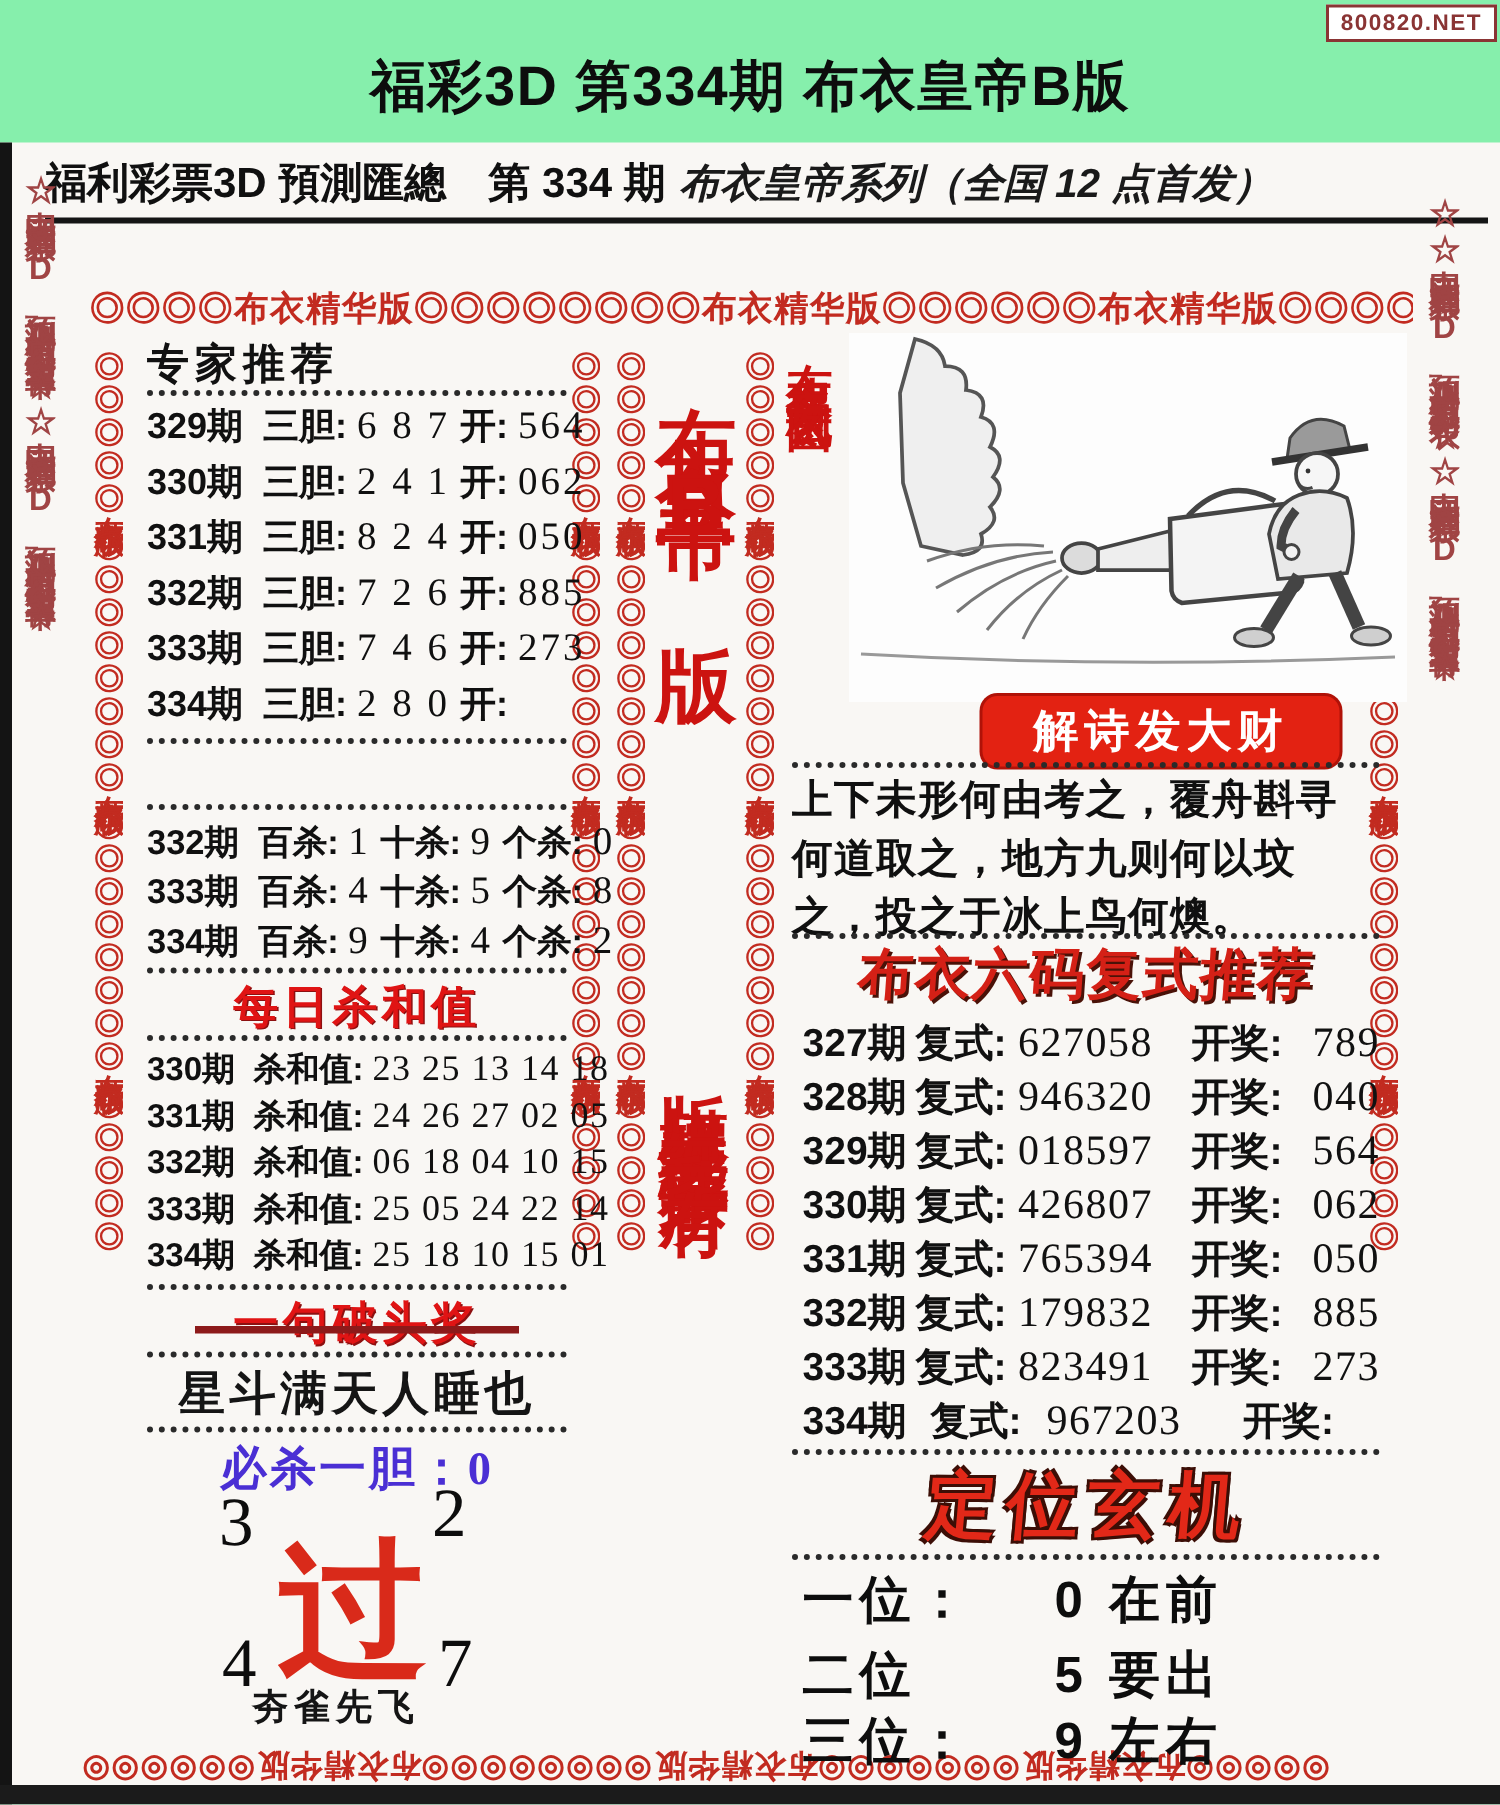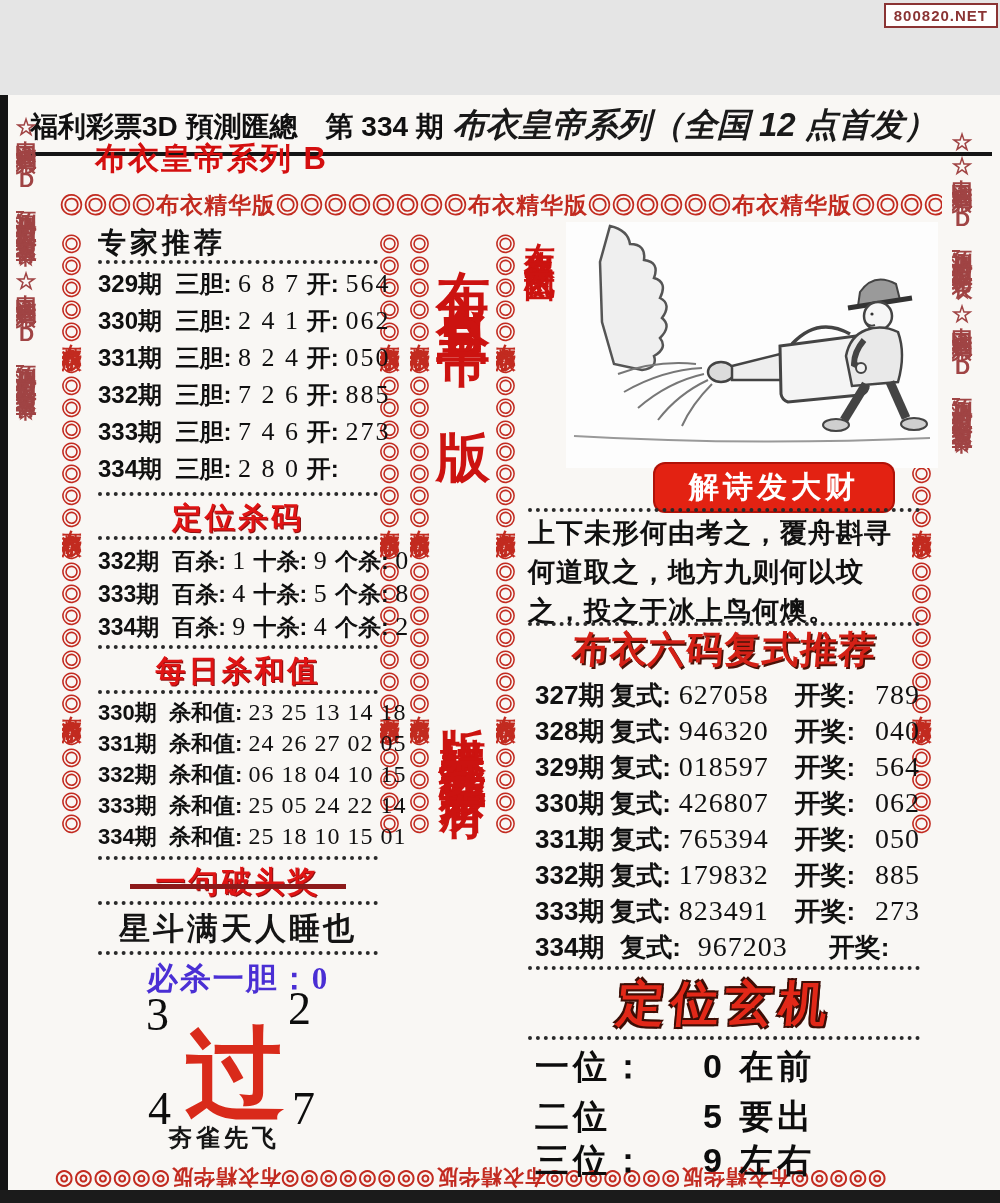--- a/index.html
+++ b/index.html
@@ -1,33 +1,33 @@
 <!DOCTYPE html>
 <html><head>
 <meta charset="utf-8">
 <style>
   html,body{margin:0;padding:0;}
   body{width:1000px;height:1203px;background:#ffffff;font-family:"Liberation Sans",sans-serif;color:#111;}
-  #page{position:relative;width:1000px;height:1203px;overflow:hidden;background:#e5e5e5;}
+  #page{position:relative;width:1000px;height:1203px;overflow:hidden;background:#86efac;}
 
   
   .site-tag{position:absolute;right:2px;top:3px;border:2px solid #8a3434;color:#8a3434;
     font-size:15px;font-weight:700;padding:2px 8px;background:#fff;letter-spacing:1px;}
   .page-title{position:absolute;left:0;top:33px;width:100%;text-align:center;
     font-size:37px;font-weight:900;letter-spacing:1px;color:#0d0d0d;}
 
   
   .sheet{position:absolute;left:0;top:95px;width:1000px;height:1108px;background:#f9f7f4;}
   .left-black{position:absolute;left:0;top:95px;width:8px;height:1108px;background:#141414;}
   .bottom-black{position:absolute;left:0;top:1190px;width:1000px;height:13px;background:#1b1b1b;}
 
   .header-line{position:absolute;left:30px;top:103px;width:962px;border-bottom:4px solid #151515;
     padding-bottom:4px;white-space:nowrap;}
   .header-line .h-left{font-size:28px;font-weight:800;color:#101010;}
-  .header-line .h-right{font-size:33px;font-weight:700;color:#1a1a1a;font-style:italic;}
+  .header-line .h-right{font-size:27px;font-weight:700;color:#1a1a1a;font-style:italic;}
   .series-title{position:absolute;left:95px;top:138px;font-size:31px;font-weight:900;color:#d40f0f;letter-spacing:2px;}
 
   
   .deco-row{position:absolute;color:#c22b20;font-weight:700;white-space:nowrap;overflow:hidden;}
   .deco-top{left:60px;top:190px;width:882px;font-size:23px;letter-spacing:1px;}
   .deco-bottom{left:55px;top:1163px;width:895px;font-size:21px;letter-spacing:1px;}
   .flip{display:inline-block;transform:rotate(180deg);}
   .v-strip{position:absolute;writing-mode:vertical-rl;text-orientation:upright;color:#c22b20;
     font-size:20px;font-weight:700;letter-spacing:2px;overflow:hidden;line-height:1;}
   .sidebar{position:absolute;writing-mode:vertical-rl;text-orientation:upright;color:#a04444;
@@ -87,26 +87,26 @@
   .drow .dlbl{width:168px;letter-spacing:4px;}
   .drow .dval{letter-spacing:4px;}
 
   .sep{position:absolute;}
 </style>
 </head>
 <body>
 <div id="page">
 
   <div class="site-tag">800820.NET</div>
+  <div class="page-title">福彩3D 第334期 布衣皇帝B版</div>
 
   <div class="sheet"></div>
   <div class="left-black"></div>
 
   <div class="header-line"><span class="h-left">福利彩票3D 預測匯總　第 334 期</span><span>&nbsp;&nbsp;</span><span class="h-right">布衣皇帝系列（全国 12 点首发）</span></div>
-  <div class="series-title">布衣皇帝系列 B</div>
 
   <div class="sidebar sidebar-left">☆中国福利彩票3D预测分析总汇原创布衣皇帝☆☆中国福利彩票3D预测分析总汇原创布衣皇帝☆</div>
   <div class="sidebar sidebar-right">☆☆中国福利彩票3D预测分析总汇原创布衣☆☆中国福利彩票3D预测分析总汇原创布衣皇帝☆</div>
 
   <div class="deco-row deco-top"><span>◎◎◎◎</span><span>布衣精华版</span><span>◎◎◎◎◎◎◎◎</span><span>布衣精华版</span><span>◎◎◎◎◎◎</span><span>布衣精华版</span><span>◎◎◎◎</span></div>
 
   <div class="deco-row deco-bottom"><span>◎◎◎◎◎◎</span><span class="flip">布衣精华版</span><span>◎◎◎◎◎◎◎◎</span><span class="flip">布衣精华版</span><span>◎◎◎◎◎◎◎</span><span class="flip">布衣精华版</span><span>◎◎◎◎◎</span></div>
   <div class="bottom-black"></div>
 
   <div class="v-strip" style="left:62px;top:218px;height:945px;">◎◎◎◎◎布衣精华版◎◎◎◎◎◎◎◎布衣精华版◎◎◎◎◎◎◎◎布衣精华版◎◎◎◎◎</div>
@@ -119,21 +119,20 @@
   <div class="lp dots sep" style="top:260px;"></div>
 
   <div class="lp row" style="top:268px;"><span class="period">329期</span>&nbsp;&nbsp;<span class="lbl">三胆:</span> <span class="num">6 8 7</span> <span class="lbl">开:</span> <span class="num">564</span></div>
   <div class="lp row" style="top:305px;"><span class="period">330期</span>&nbsp;&nbsp;<span class="lbl">三胆:</span> <span class="num">2 4 1</span> <span class="lbl">开:</span> <span class="num">062</span></div>
   <div class="lp row" style="top:342px;"><span class="period">331期</span>&nbsp;&nbsp;<span class="lbl">三胆:</span> <span class="num">8 2 4</span> <span class="lbl">开:</span> <span class="num">050</span></div>
   <div class="lp row" style="top:379px;"><span class="period">332期</span>&nbsp;&nbsp;<span class="lbl">三胆:</span> <span class="num">7 2 6</span> <span class="lbl">开:</span> <span class="num">885</span></div>
   <div class="lp row" style="top:416px;"><span class="period">333期</span>&nbsp;&nbsp;<span class="lbl">三胆:</span> <span class="num">7 4 6</span> <span class="lbl">开:</span> <span class="num">273</span></div>
   <div class="lp row" style="top:453px;"><span class="period">334期</span>&nbsp;&nbsp;<span class="lbl">三胆:</span> <span class="num">2 8 0</span> <span class="lbl">开:</span> <span class="num"></span></div>
 
   <div class="lp dots sep" style="top:492px;"></div>
-  <div class="lp sec-title-red" style="top:498px;">定位杀码</div>
   <div class="lp dots sep" style="top:536px;"></div>
 
   <div class="lp row" style="top:546px;font-size:23px;"><span class="period">332期</span>&nbsp;&nbsp;<span class="lbl">百杀:</span> <span class="num">1</span> <span class="lbl">十杀:</span> <span class="num">9</span> <span class="lbl">个杀:</span> <span class="num">0</span></div>
   <div class="lp row" style="top:579px;font-size:23px;"><span class="period">333期</span>&nbsp;&nbsp;<span class="lbl">百杀:</span> <span class="num">4</span> <span class="lbl">十杀:</span> <span class="num">5</span> <span class="lbl">个杀:</span> <span class="num">8</span></div>
   <div class="lp row" style="top:612px;font-size:23px;"><span class="period">334期</span>&nbsp;&nbsp;<span class="lbl">百杀:</span> <span class="num">9</span> <span class="lbl">十杀:</span> <span class="num">4</span> <span class="lbl">个杀:</span> <span class="num">2</span></div>
 
   <div class="lp dots sep" style="top:645px;"></div>
   <div class="lp sec-title-red" style="top:651px;">每日杀和值</div>
   <div class="lp dots sep" style="top:690px;"></div>
 

